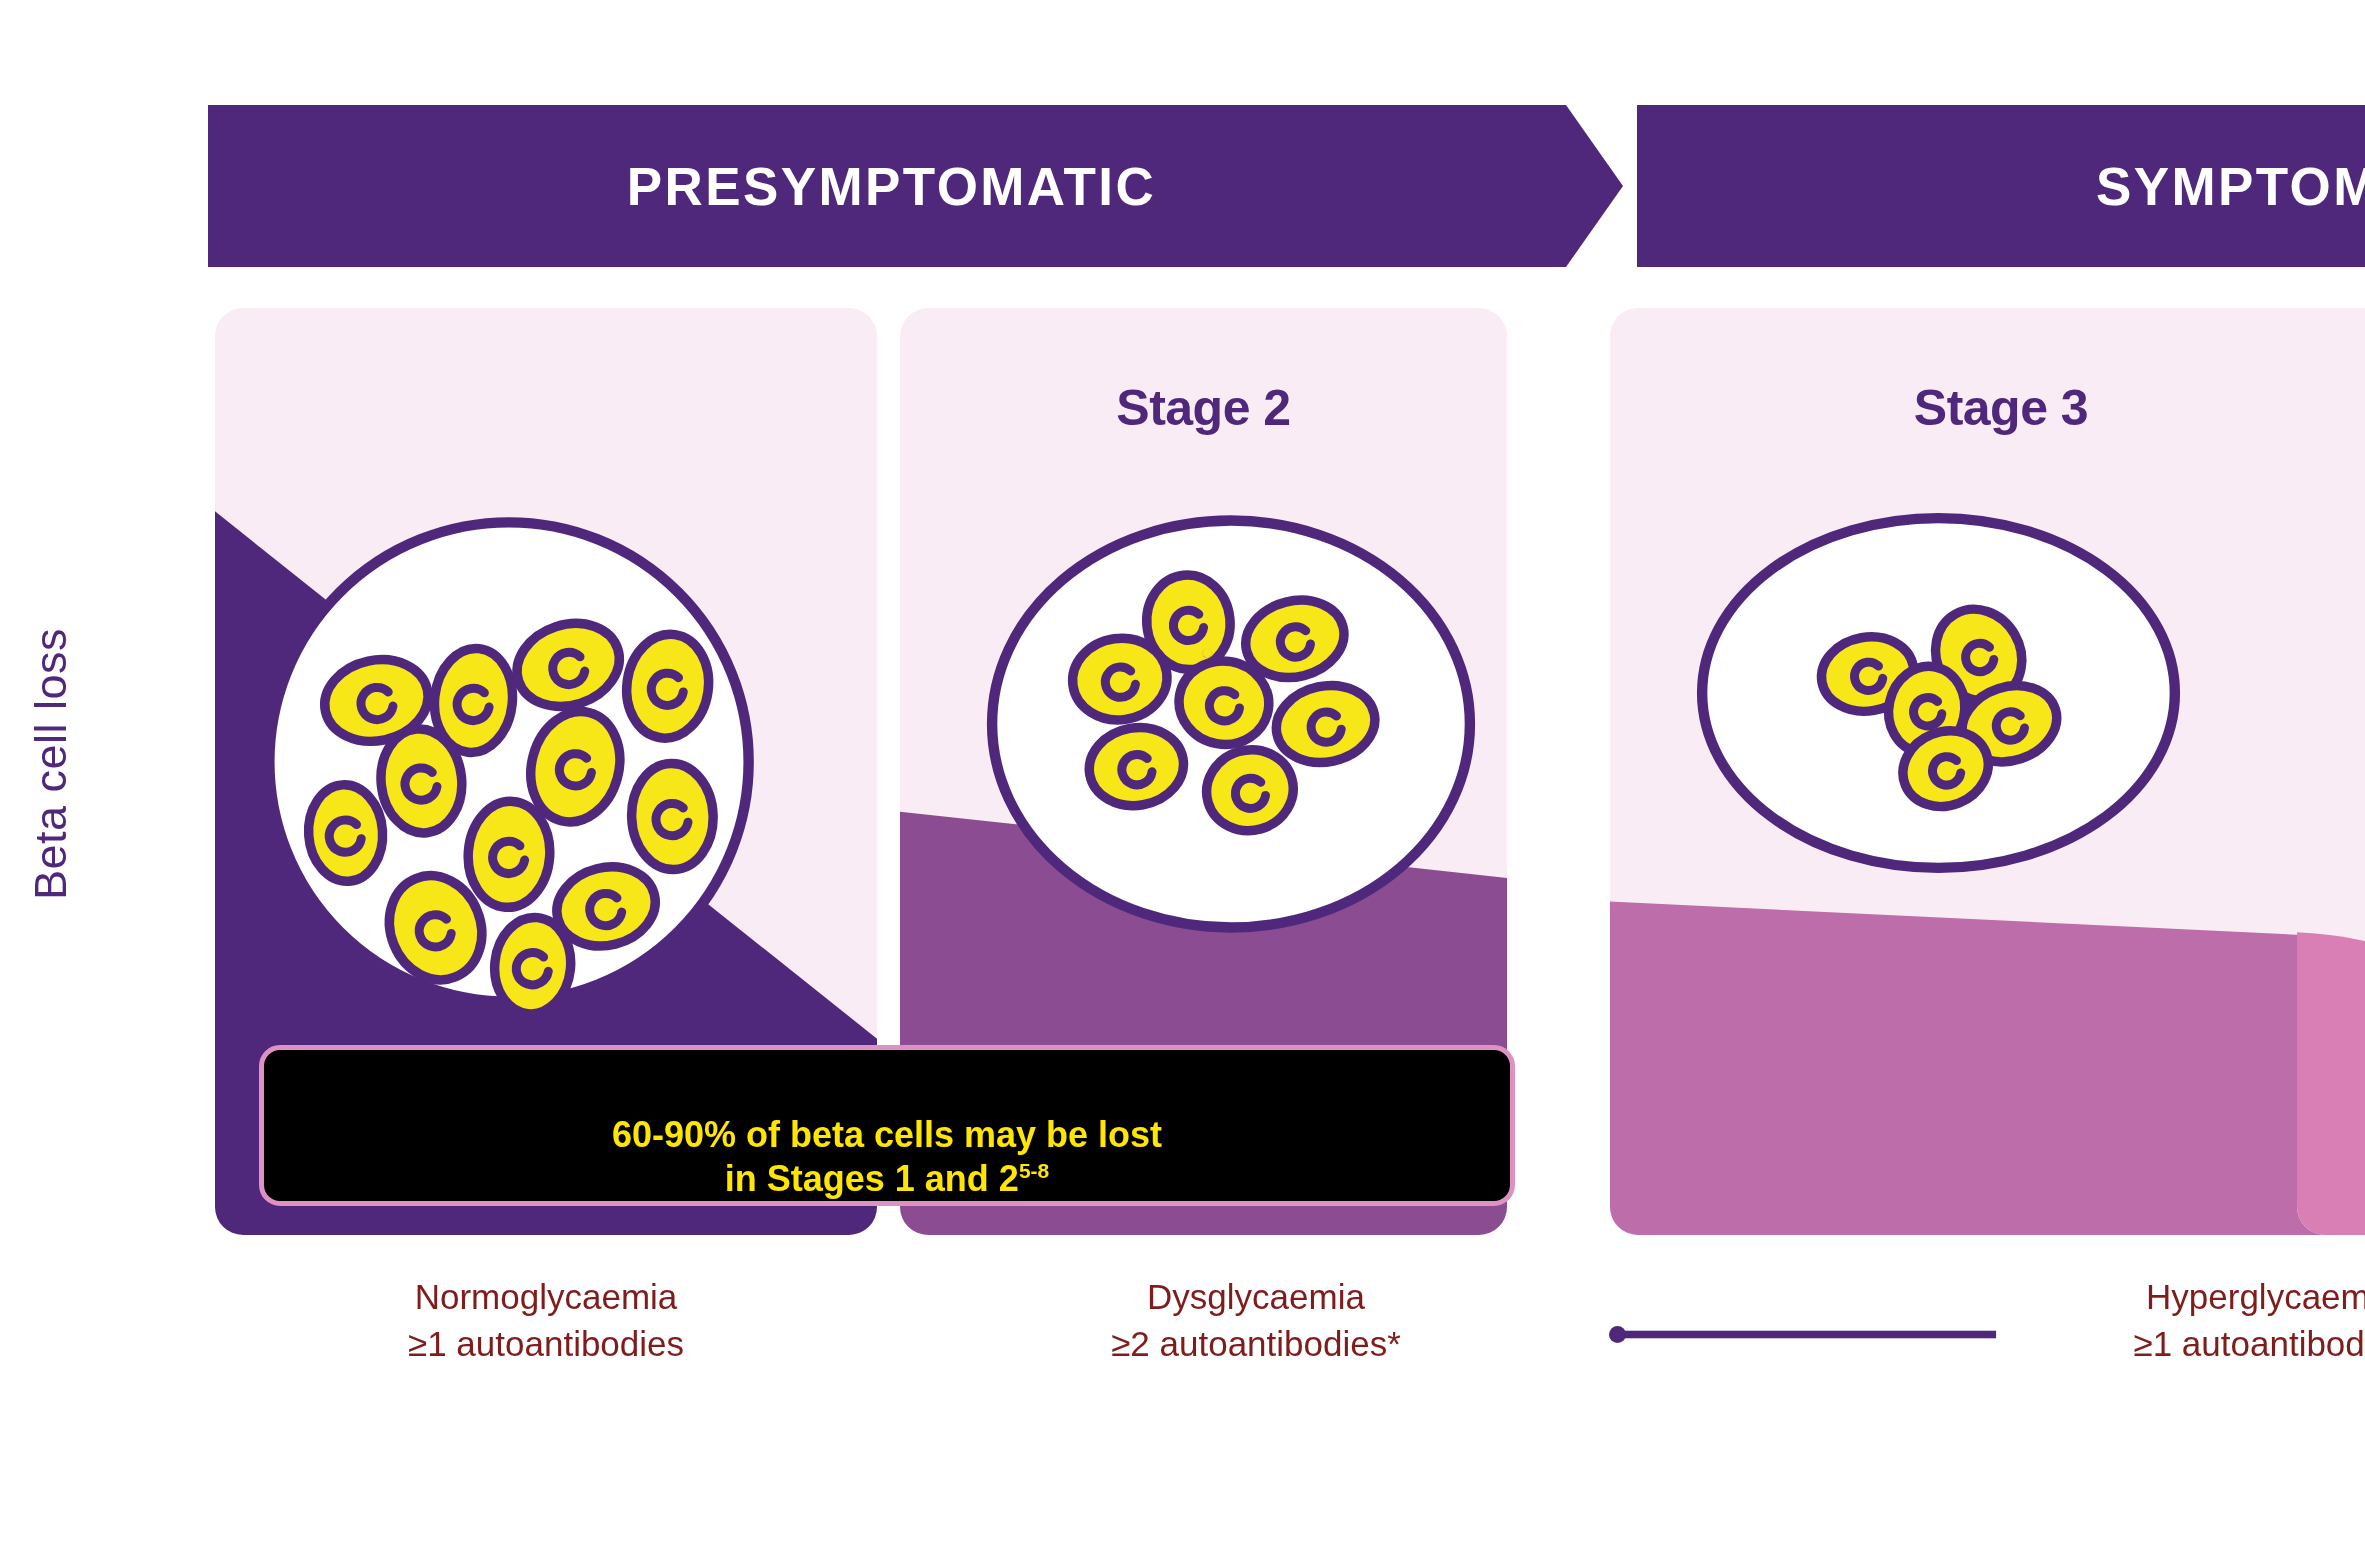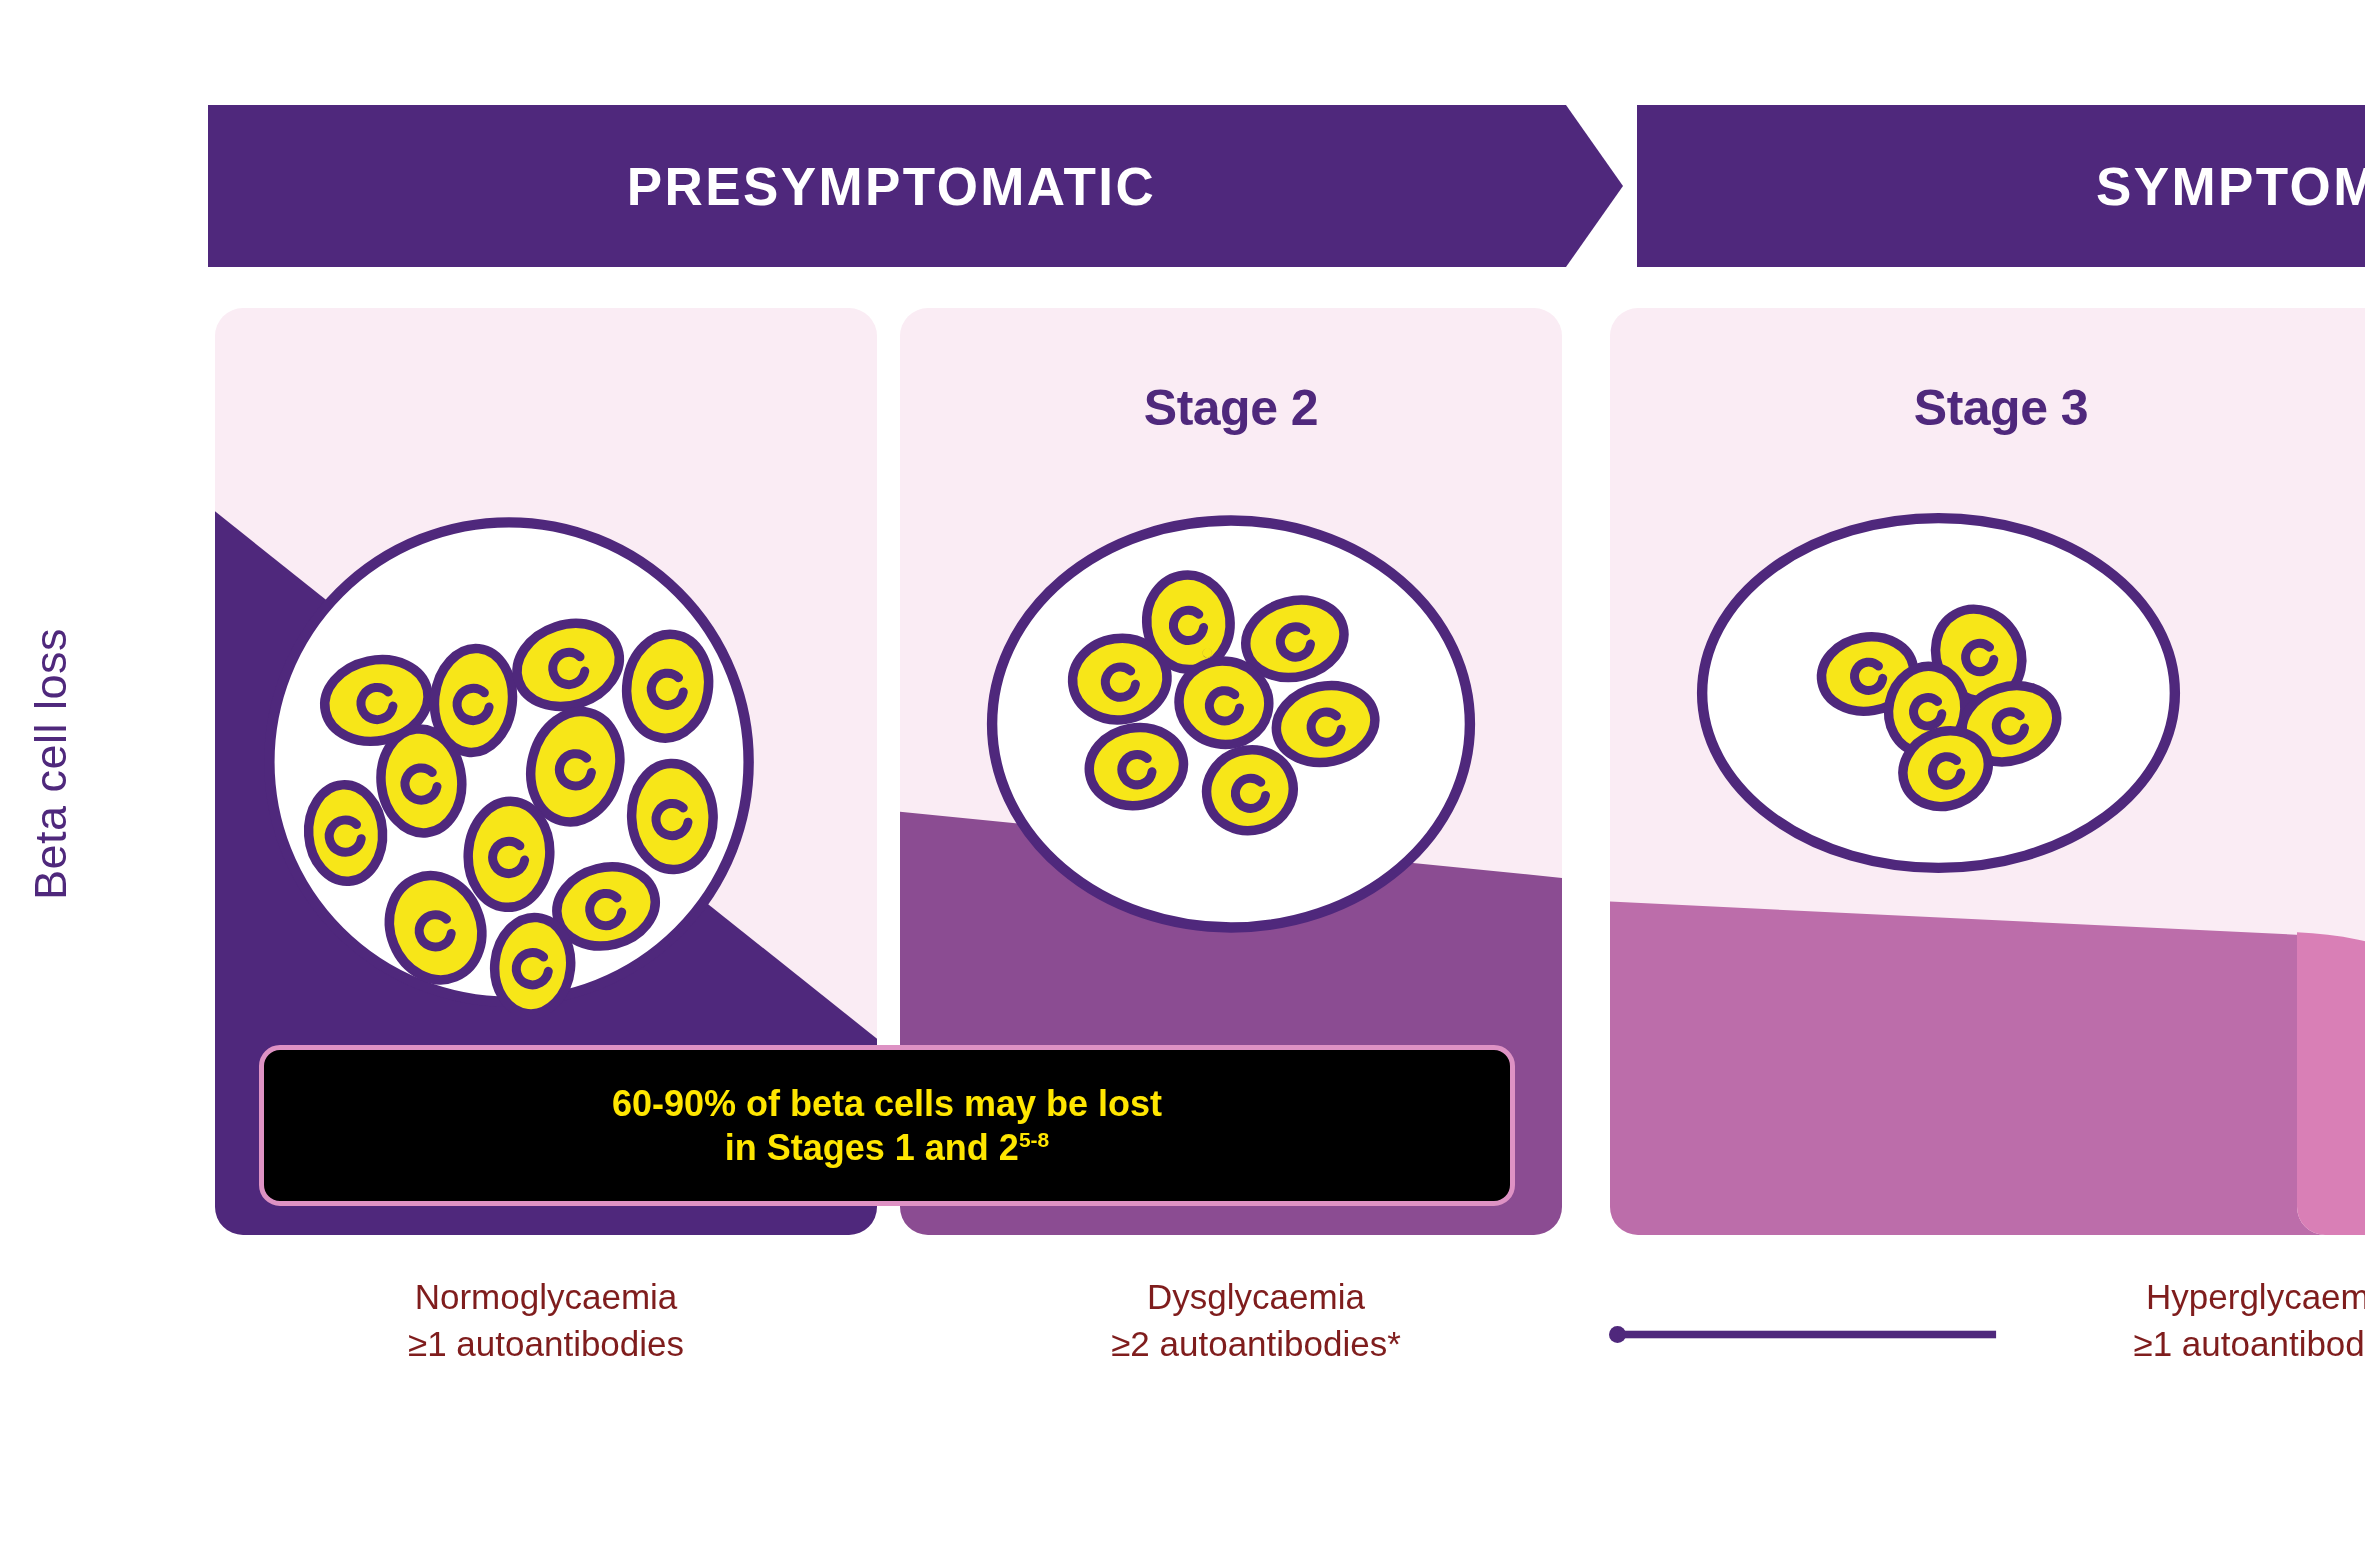--- a/index.html
+++ b/index.html
@@ -59,21 +59,21 @@
     position: absolute; left: 215px; top: 308px;
     width: 2791px; height: 927px;
   }
   .card {
     position: absolute; top: 0; height: 927px;
     background: #FAECF4;
     border-radius: 28px;
     overflow: hidden;
   }
   .card-1 { left: 0px;    width: 662px; }
-  .card-2 { left: 685px; width: 662px; }
+  .card-2 { left: 685px; width: 607px; }
   .card-3 { left: 1395px; width: 782px; }
   .card-4 { left: 2082px; width: 662px; }
 
   .wedge { position: absolute; inset: 0; width: 100%; height: 100%; }
 
   .card-title {
     position: absolute; left: 0; right: 0; top: 71px;
     text-align: center;
     color: #4F287C;
     font-size: 50px;
@@ -86,21 +86,21 @@
 
   
   .callout {
     position: absolute;
     left: 259px; top: 1045px;
     width: 1256px; height: 161px;
     background: #000000;
     border: 5.7px solid #DE92C4;
     border-radius: 21px;
     display: flex; flex-direction: column;
-    align-items: center; justify-content: center;
+    align-items: center; justify-content: flex-end;
     z-index: 20;
   }
   .callout-line {
     color: #FFE600;
     font-size: 36px;
     font-weight: 700;
     line-height: 1.22;
     white-space: nowrap;
     letter-spacing: 0px;
   }

